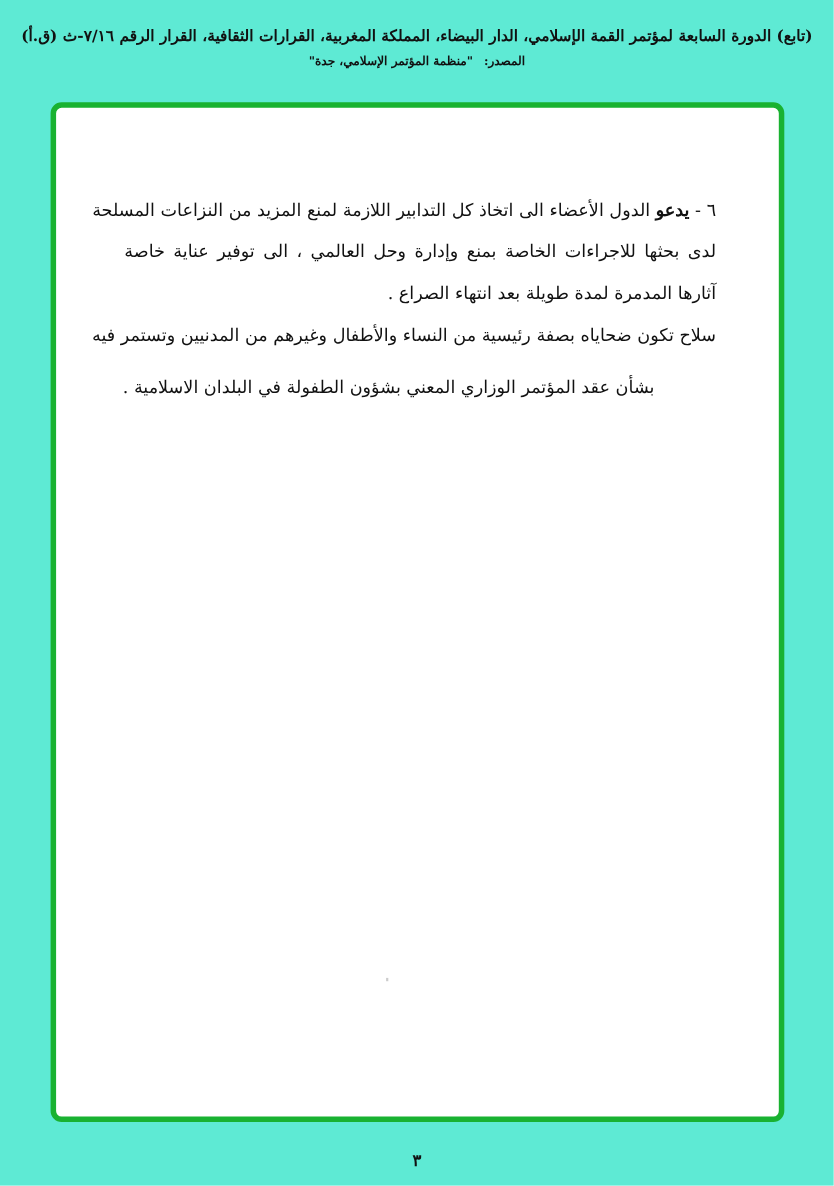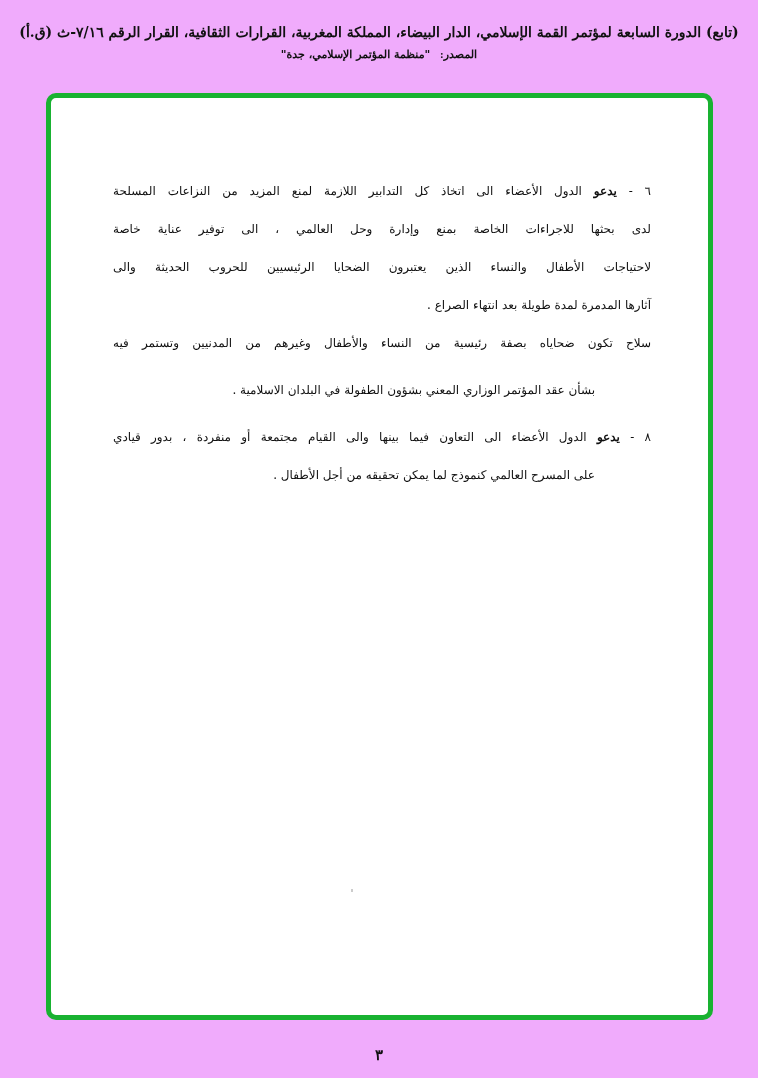--- a/index.html
+++ b/index.html
@@ -9,21 +9,21 @@
     height: 1078px;
     background: #ffffff;
     overflow: hidden;
     font-family: "DejaVu Serif", "Liberation Serif", serif;
     color: #111111;
   }
   .page {
     position: relative;
     width: 758px;
     height: 1078px;
-    background: #f0abfc;
+    background: #5eead4;
   }
   
   .doc-header {
     position: absolute;
     top: 24px;
     left: 0;
     width: 758px;
     text-align: center;
     direction: rtl;
   }
@@ -31,38 +31,38 @@
     font-size: 14px;
     font-weight: bold;
     letter-spacing: 0.2px;
     white-space: nowrap;
   }
   .doc-header .h2 {
     margin-top: 8px;
     font-size: 11px;
     font-weight: bold;
   }
-  .doc-header .h2 .src-label { margin-left: 6px; font-family: Liberation Serif, serif; }
+  .doc-header .h2 .src-label { margin-left: 6px; }
   
   .frame {
     position: absolute;
     left: 46px;
     top: 93px;
     width: 657px;
     height: 917px;
     border: 5px solid #19b231;
     border-radius: 10px;
     background: #ffffff;
     box-sizing: content-box;
   }
   
   .content {
     direction: rtl;
     padding: 74px 57px 0 62px;
-    font-size: 12px;
+    font-size: 16px;
     line-height: 38px;
   }
   .item { margin-bottom: 9px; }
   .line {
     text-align: justify;
     text-align-last: justify;
     white-space: nowrap;
   }
   .line.lastline {
     text-align: right;
@@ -108,37 +108,28 @@
   <div class="frame">
     <div class="content">
 
       <div class="item">
         <div class="line">
           <span class="num">٦ -</span>
           <span class="verb">يدعو</span>
           <span>الدول الأعضاء الى اتخاذ كل التدابير اللازمة لمنع المزيد من النزاعات المسلحة</span>
         </div>
         <div class="line">لدى بحثها للاجراءات الخاصة بمنع وإدارة وحل العالمي ، الى توفير عناية خاصة</div>
-        <div class="line">لاحتياجات الأطفال والنساء الذين يعتبرون الضحايا الرئيسيين للحروب الحديثة والى</div>
         <div class="line lastline">آثارها المدمرة لمدة طويلة بعد انتهاء الصراع .</div>
         <div class="line">سلاح تكون ضحاياه بصفة رئيسية من النساء والأطفال وغيرهم من المدنيين وتستمر فيه</div>
       </div>
 
       <div class="item">
         <div class="line lastline indent">بشأن عقد المؤتمر الوزاري المعني بشؤون الطفولة في البلدان الاسلامية .</div>
       </div>
 
-      <div class="item">
-        <div class="line">
-          <span class="num">٨ -</span>
-          <span class="verb">يدعو</span>
-          <span>الدول الأعضاء الى التعاون فيما بينها والى القيام مجتمعة أو منفردة ، بدور قيادي</span>
-        </div>
-        <div class="line lastline indent">على المسرح العالمي كنموذج لما يمكن تحقيقه من أجل الأطفال .</div>
-      </div>
 
     </div>
   </div>
 
   <div class="speck"></div>
 
   <div class="page-number">٣</div>
 
 </div>
 

